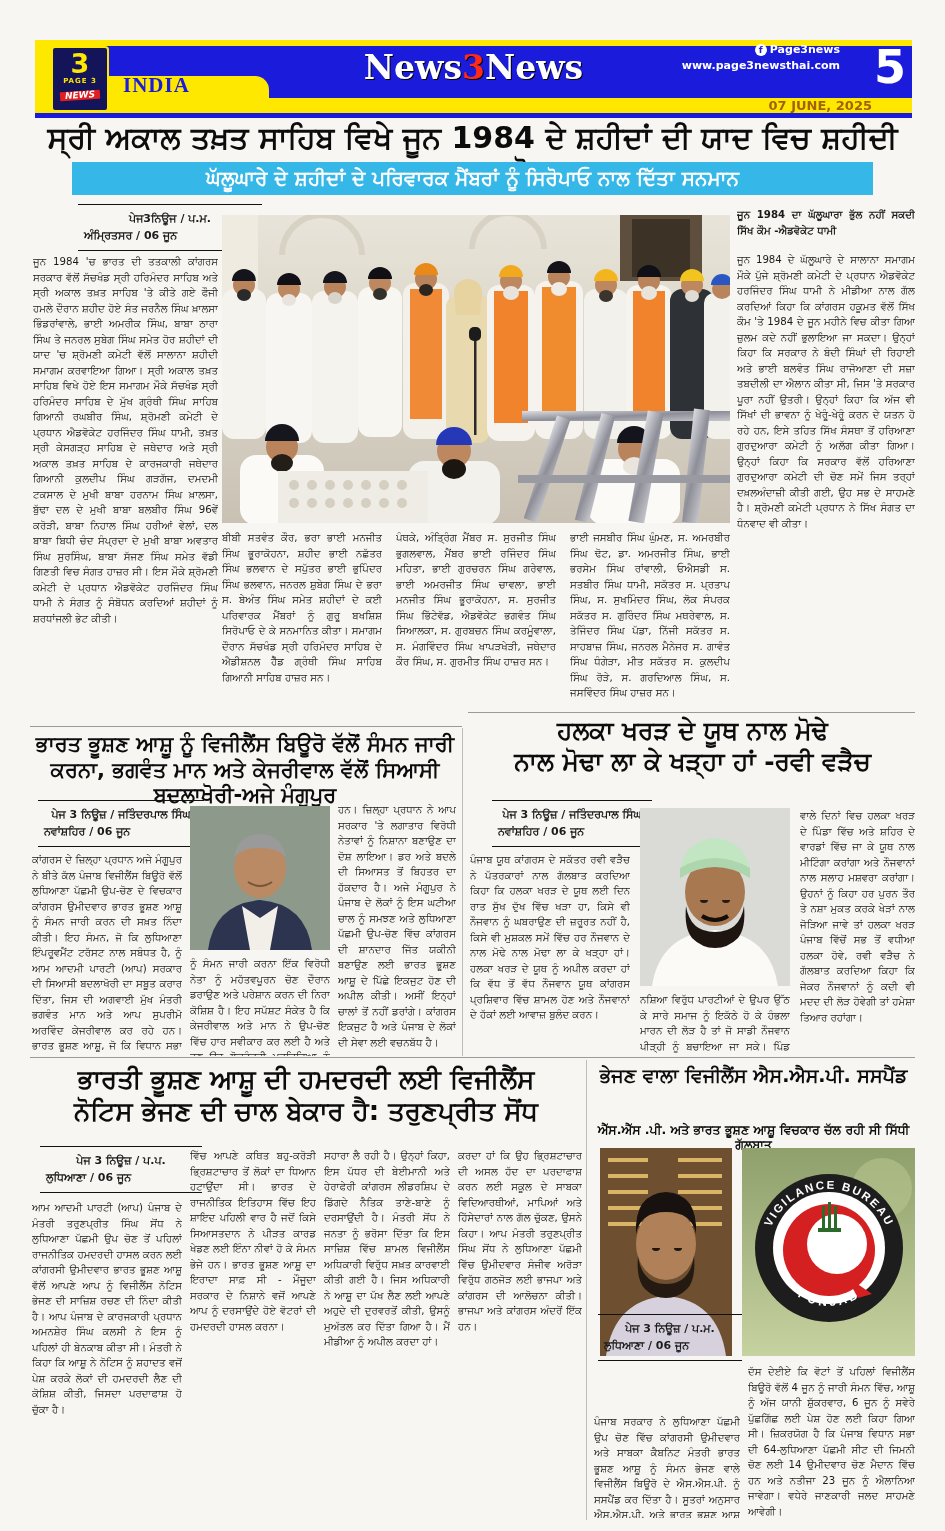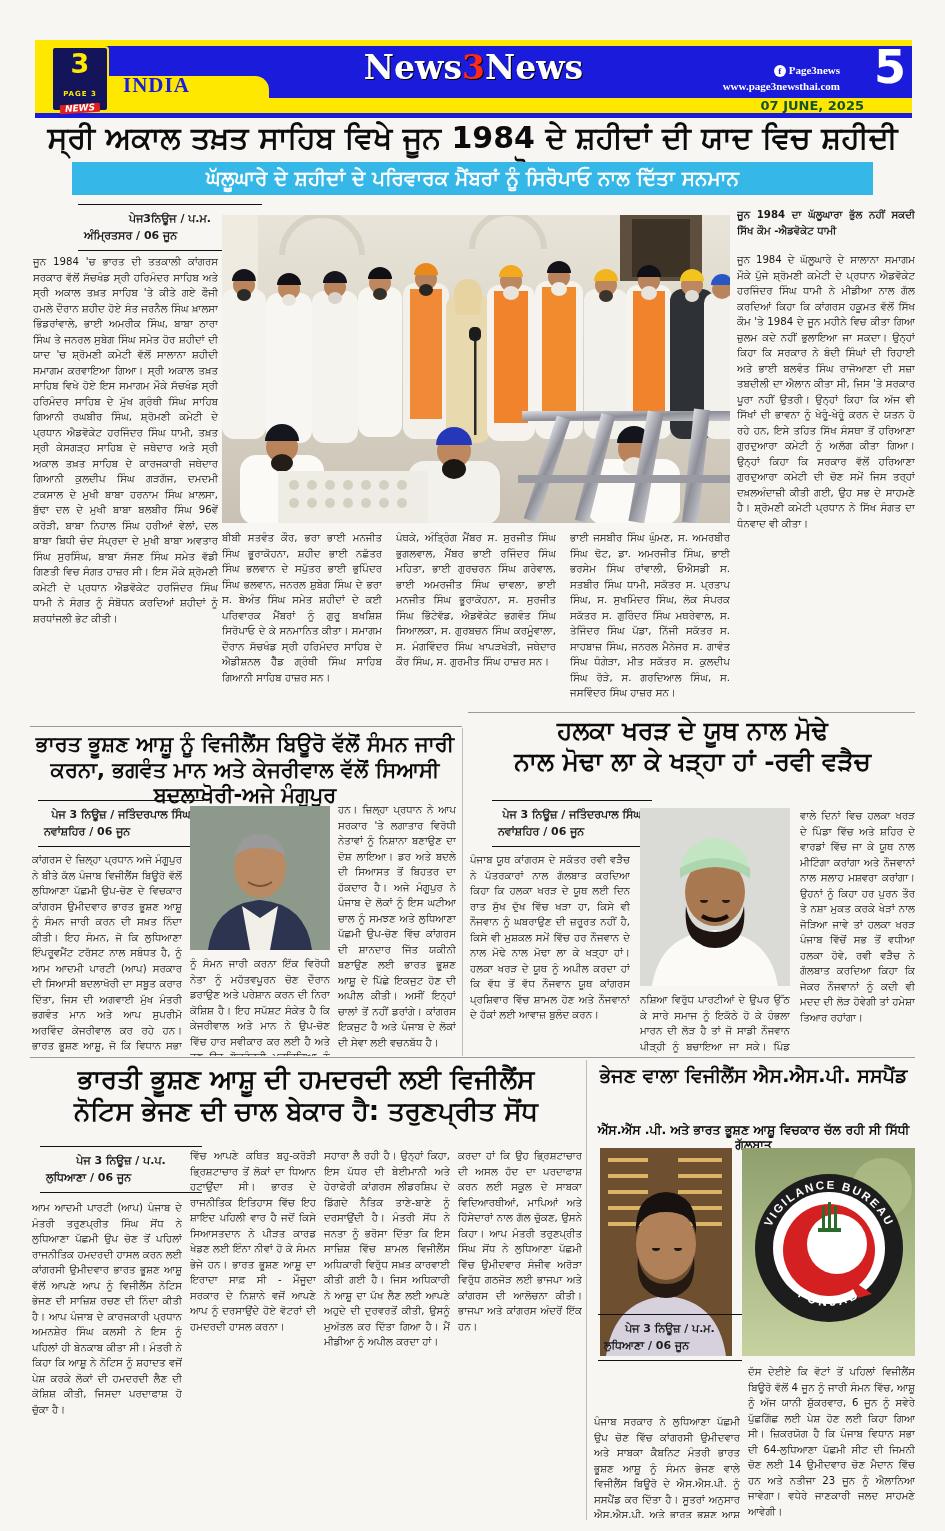--- a/index.html
+++ b/index.html
@@ -8,36 +8,36 @@
         box-shadow:0 0 6px rgba(0,0,0,.25);}
   .abs{position:absolute;}
   
   .mast{position:absolute;left:35px;top:40px;width:877px;height:78px;background:#ffe800;}
   .mast-blue{position:absolute;left:62px;top:6px;right:0;height:52px;background:#1b1bdc;}
   .mast-notch{position:absolute;left:62px;top:36px;width:172px;height:22px;background:#ffe800;
               border-top-right-radius:14px;}
   .logo-box{position:absolute;left:16px;top:6px;width:54px;height:62px;background:#14145a;
             border:2px solid #ffe800;border-radius:4px;text-align:center;line-height:1;z-index:3;}
   .logo-3{font-size:27px;font-weight:bold;color:#ffe800;display:block;margin-top:2px;}
-  .logo-page3{font-size:7px;font-weight:bold;color:#ffe800;display:block;letter-spacing:1px;margin-top:14px;}
+  .logo-page3{font-size:7px;font-weight:bold;color:#ffe800;display:block;letter-spacing:1px;margin-top:1px;}
   .logo-news{display:inline-block;background:#e02020;color:#fff;font-style:italic;font-weight:bold;
              font-size:9px;padding:0 5px;transform:rotate(-4deg);margin-top:2px;border-radius:1px;}
   .mast-india{position:absolute;left:88px;top:33px;width:140px;z-index:2;
               font-family:"Liberation Serif", serif;font-weight:bold;font-size:21px;color:#1b1bdc;letter-spacing:1px;}
   .mast-title{position:absolute;left:0;right:0;top:8px;text-align:center;z-index:2;
               font-family:"DejaVu Serif", serif;font-weight:bold;font-size:33px;color:#ffffff;
               text-shadow:1px 1px 0 #000;}
   .mast-title .accent{color:#ff2a1a;}
-  .mast-right{position:absolute;right:72px;top:23px;text-align:right;color:#fff;font-weight:bold;
-              font-size:11px;line-height:1.45;z-index:2;font-family:Liberation Serif, serif;}
+  .mast-right{position:absolute;right:72px;top:2px;text-align:right;color:#fff;font-weight:bold;
+              font-size:11px;line-height:1.45;z-index:2;}
   .fb{display:inline-block;width:12px;height:12px;border-radius:50%;background:#fff;color:#1b1bdc;
       font-size:9px;font-weight:bold;text-align:center;line-height:12px;margin-right:3px;}
   .mast-pn{position:absolute;right:6px;top:0px;font-size:46px;font-weight:bold;color:#fff;z-index:4;}
   .mast-datebar{position:absolute;left:0;top:58px;right:28px;height:15px;background:#ffe800;z-index:1;}
-  .mast-date{position:absolute;right:48px;top:58px;font-size:13px;font-weight:bold;color:#14532d;z-index:2;}
+  .mast-date{position:absolute;right:40px;top:58px;font-size:13px;font-weight:bold;color:#a16207;z-index:2;}
   .mast-blueline{position:absolute;left:0;top:73px;right:0;height:5px;background:#1b1bdc;}
   
   .h-main{position:absolute;left:28px;top:121px;width:889px;text-align:center;font-weight:bold;
           font-size:30px;line-height:1.15;color:#0c0c0c;}
   .h-subband{position:absolute;left:72px;top:162px;width:801px;height:33px;background:#35b7e8;
              color:#fff;font-weight:bold;font-size:20px;text-align:center;line-height:33px;}
   .hl{font-weight:bold;text-align:center;color:#0c0c0c;line-height:1.22;}
   
   .byline{border-top:1.5px solid #111;border-bottom:1.5px solid #111;padding:5px 2px 6px 2px;
           font-weight:bold;font-size:11px;line-height:1.55;}

